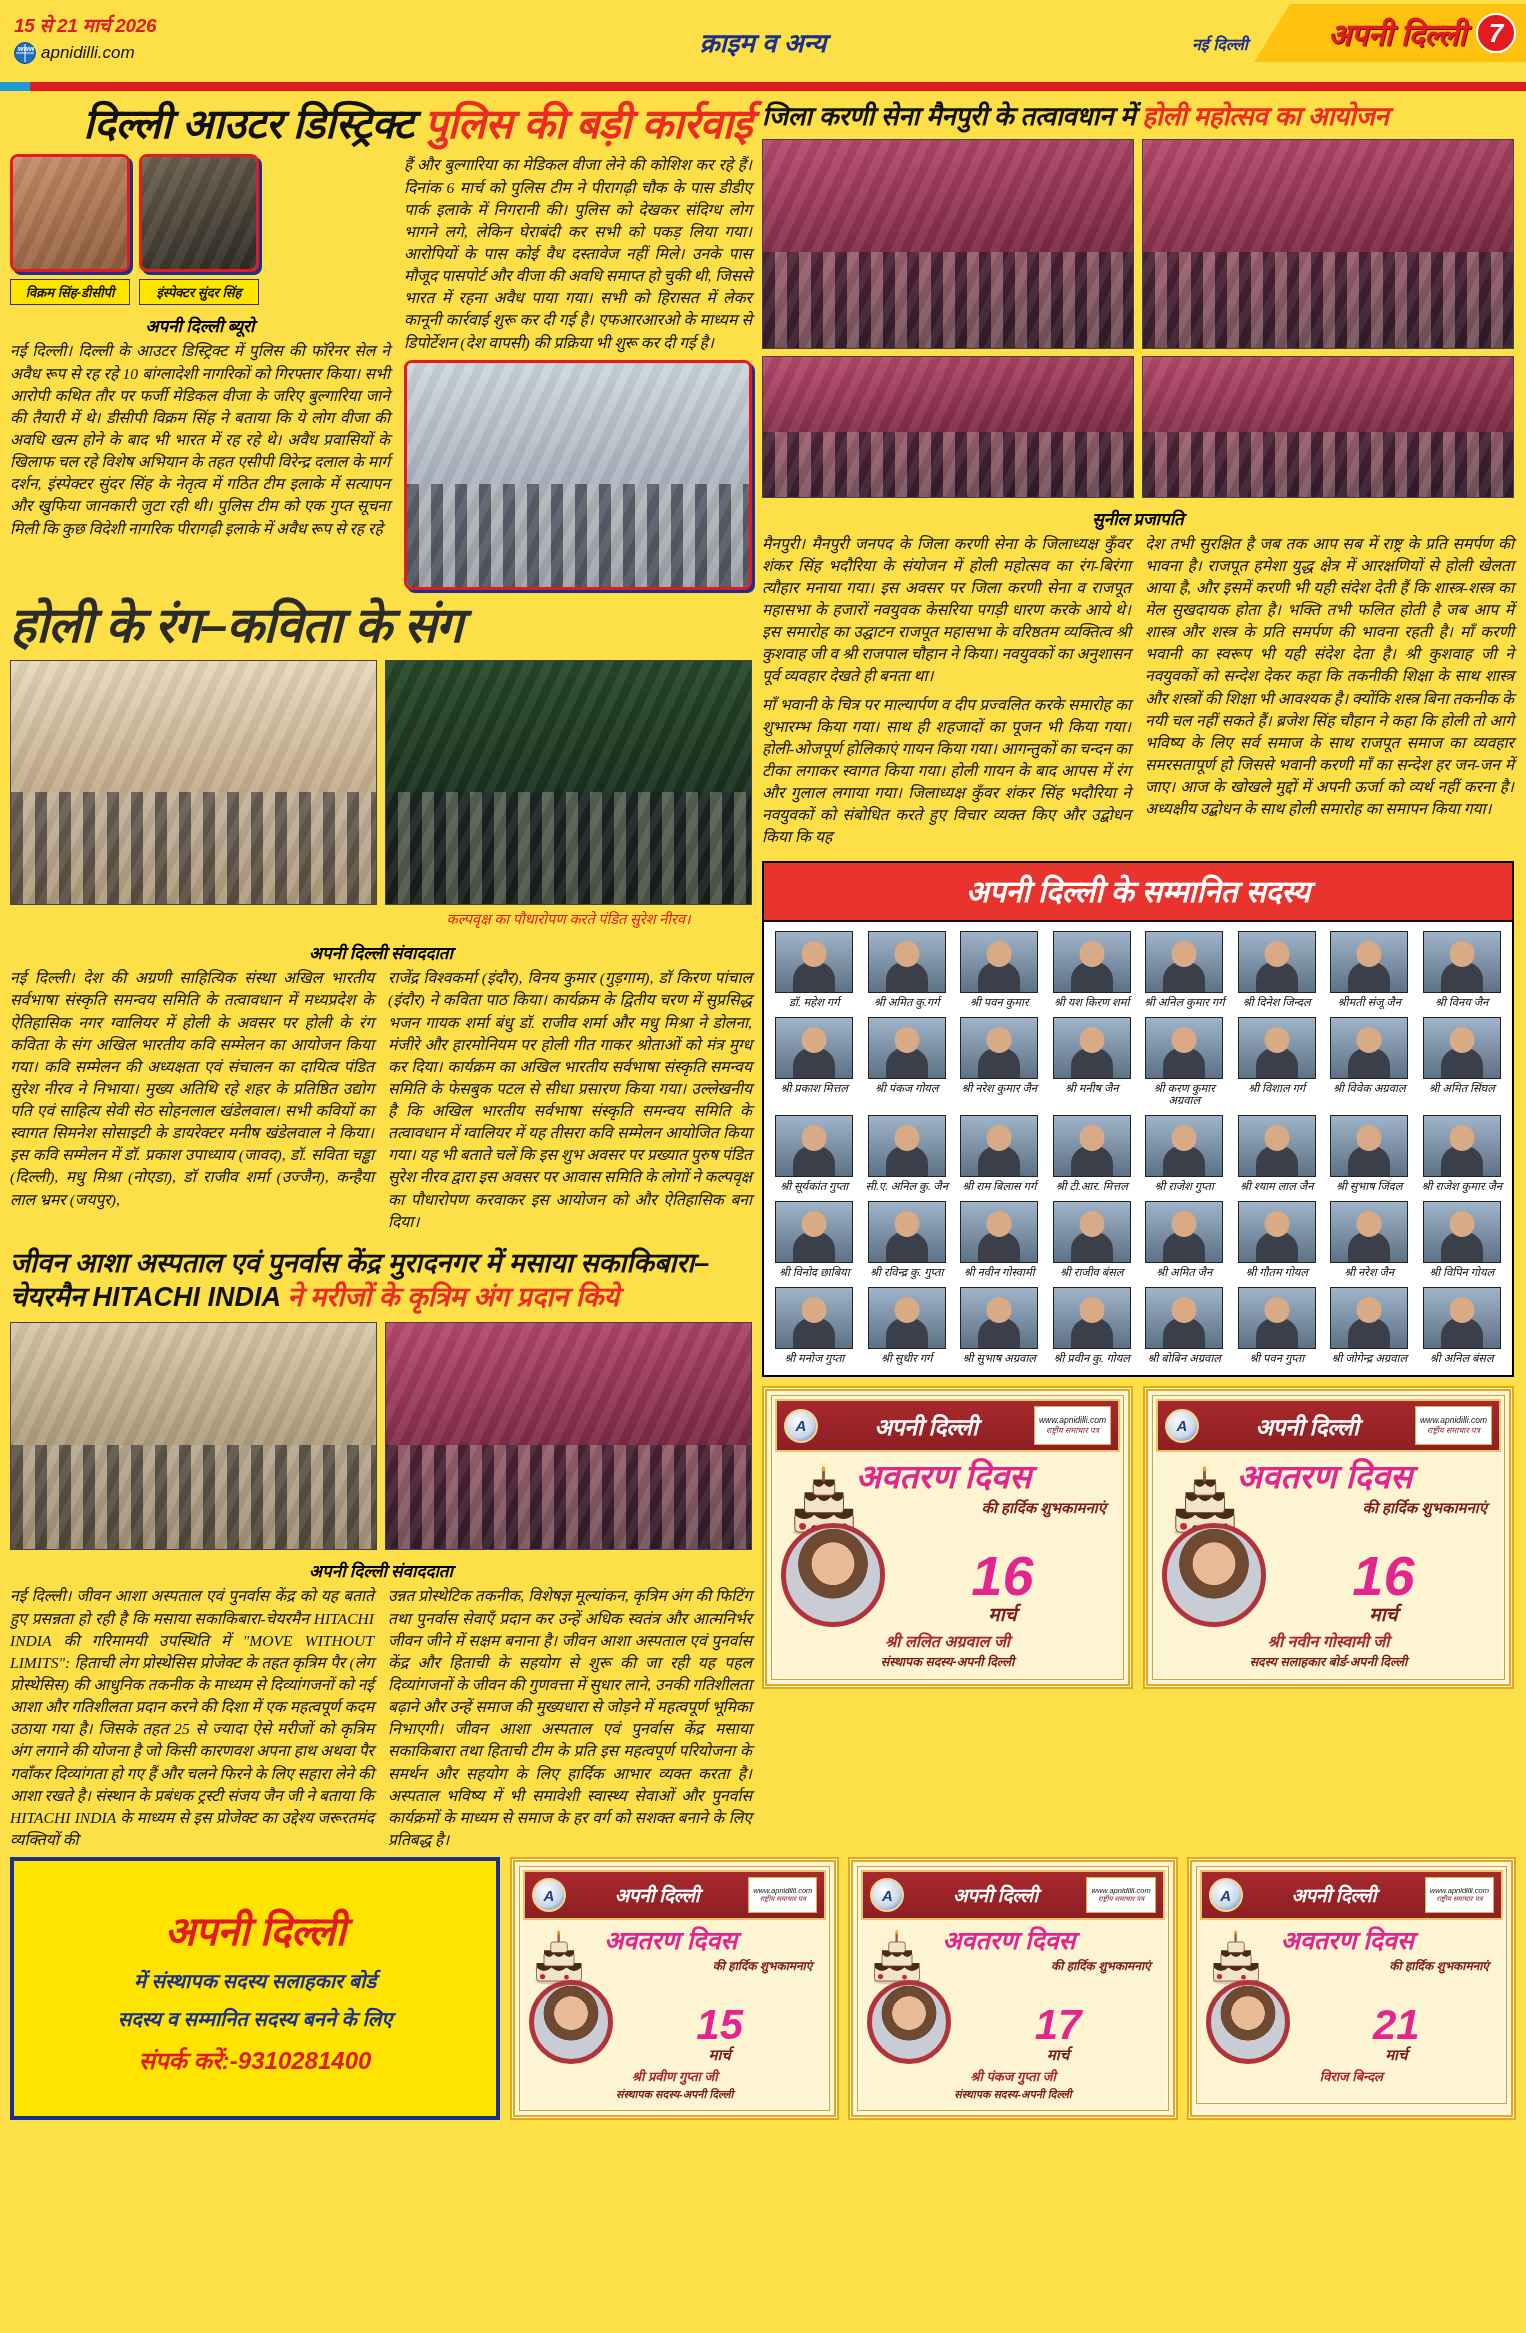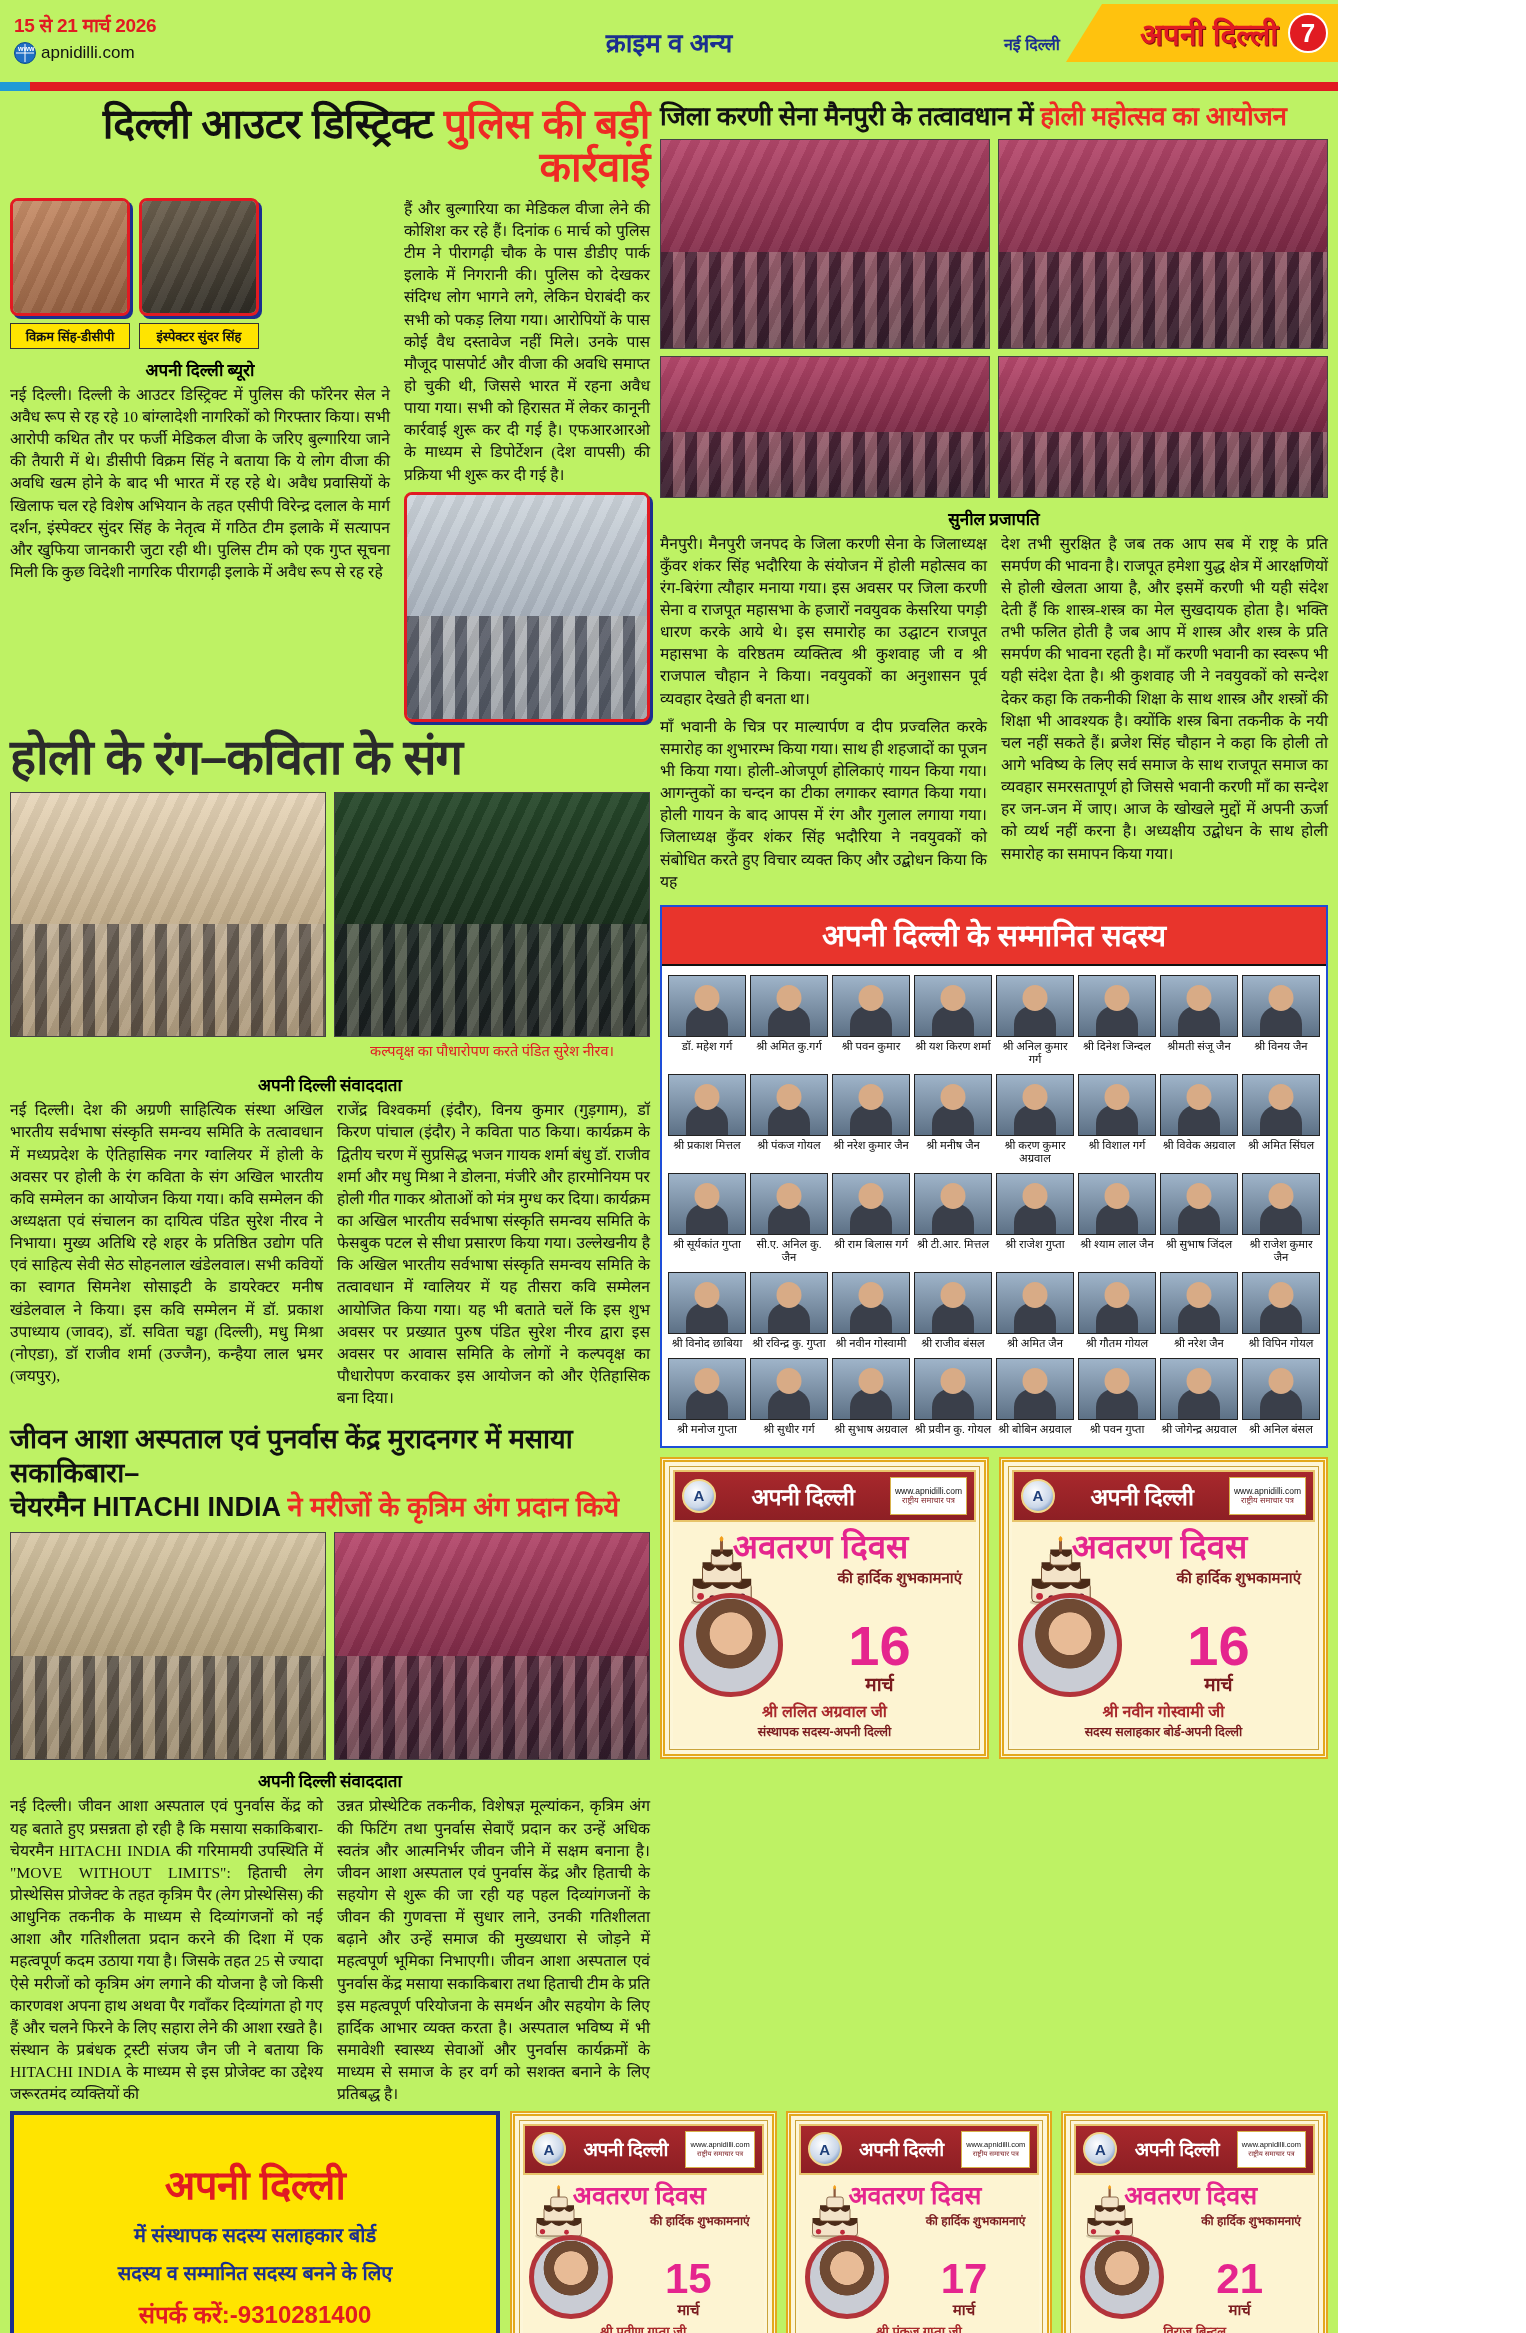--- a/index.html
+++ b/index.html
@@ -4,24 +4,25 @@
 <title>Apni Dilli - Page 7</title>
 <style>
   * { box-sizing: border-box; margin: 0; padding: 0; }
   html, body {
     width: 1526px;
     background: #ffffff;
     font-family: "Liberation Serif", "DejaVu Serif", serif;
   }
   .page {
     position: relative;
-    width: 1338px;
+    width: 1526px;
     height: 2333px;
-    background: #bef264;
+    background: #fde047;
     overflow: hidden;
+    font-style: italic;
   }
 
   
   .masthead {
     position: relative;
     height: 82px;
     padding: 4px 10px 0 14px;
   }
   .md-date {
     position: absolute; left: 14px; top: 12px;
@@ -152,21 +153,21 @@
   .cap-red {
     color:#e11b22; text-align:center; font-size:14.5px; line-height:1.35;
     font-family:"Liberation Serif", serif; padding: 5px 4px 3px;
   }
 
   
   .rgrid2 { display:flex; gap:8px; }
   .rgrid2 > div { flex:1; }
 
   
-  .members-box { border: 2px solid #1d4ed8; margin-top: 6px; background:#fff; }
+  .members-box { border: 2px solid #000000; margin-top: 6px; background:#fff; }
   .members-title {
     background:#e8342c; color:#fff; text-align:center;
     font-family:"Liberation Sans", sans-serif; font-weight:bold;
     font-size: 30px; padding: 7px 0 9px; letter-spacing:-0.2px;
     border-bottom:2px solid #111;
   }
   .members-grid {
     display:grid; grid-template-columns: repeat(8, 1fr);
     padding: 5px 4px 6px;
   }

